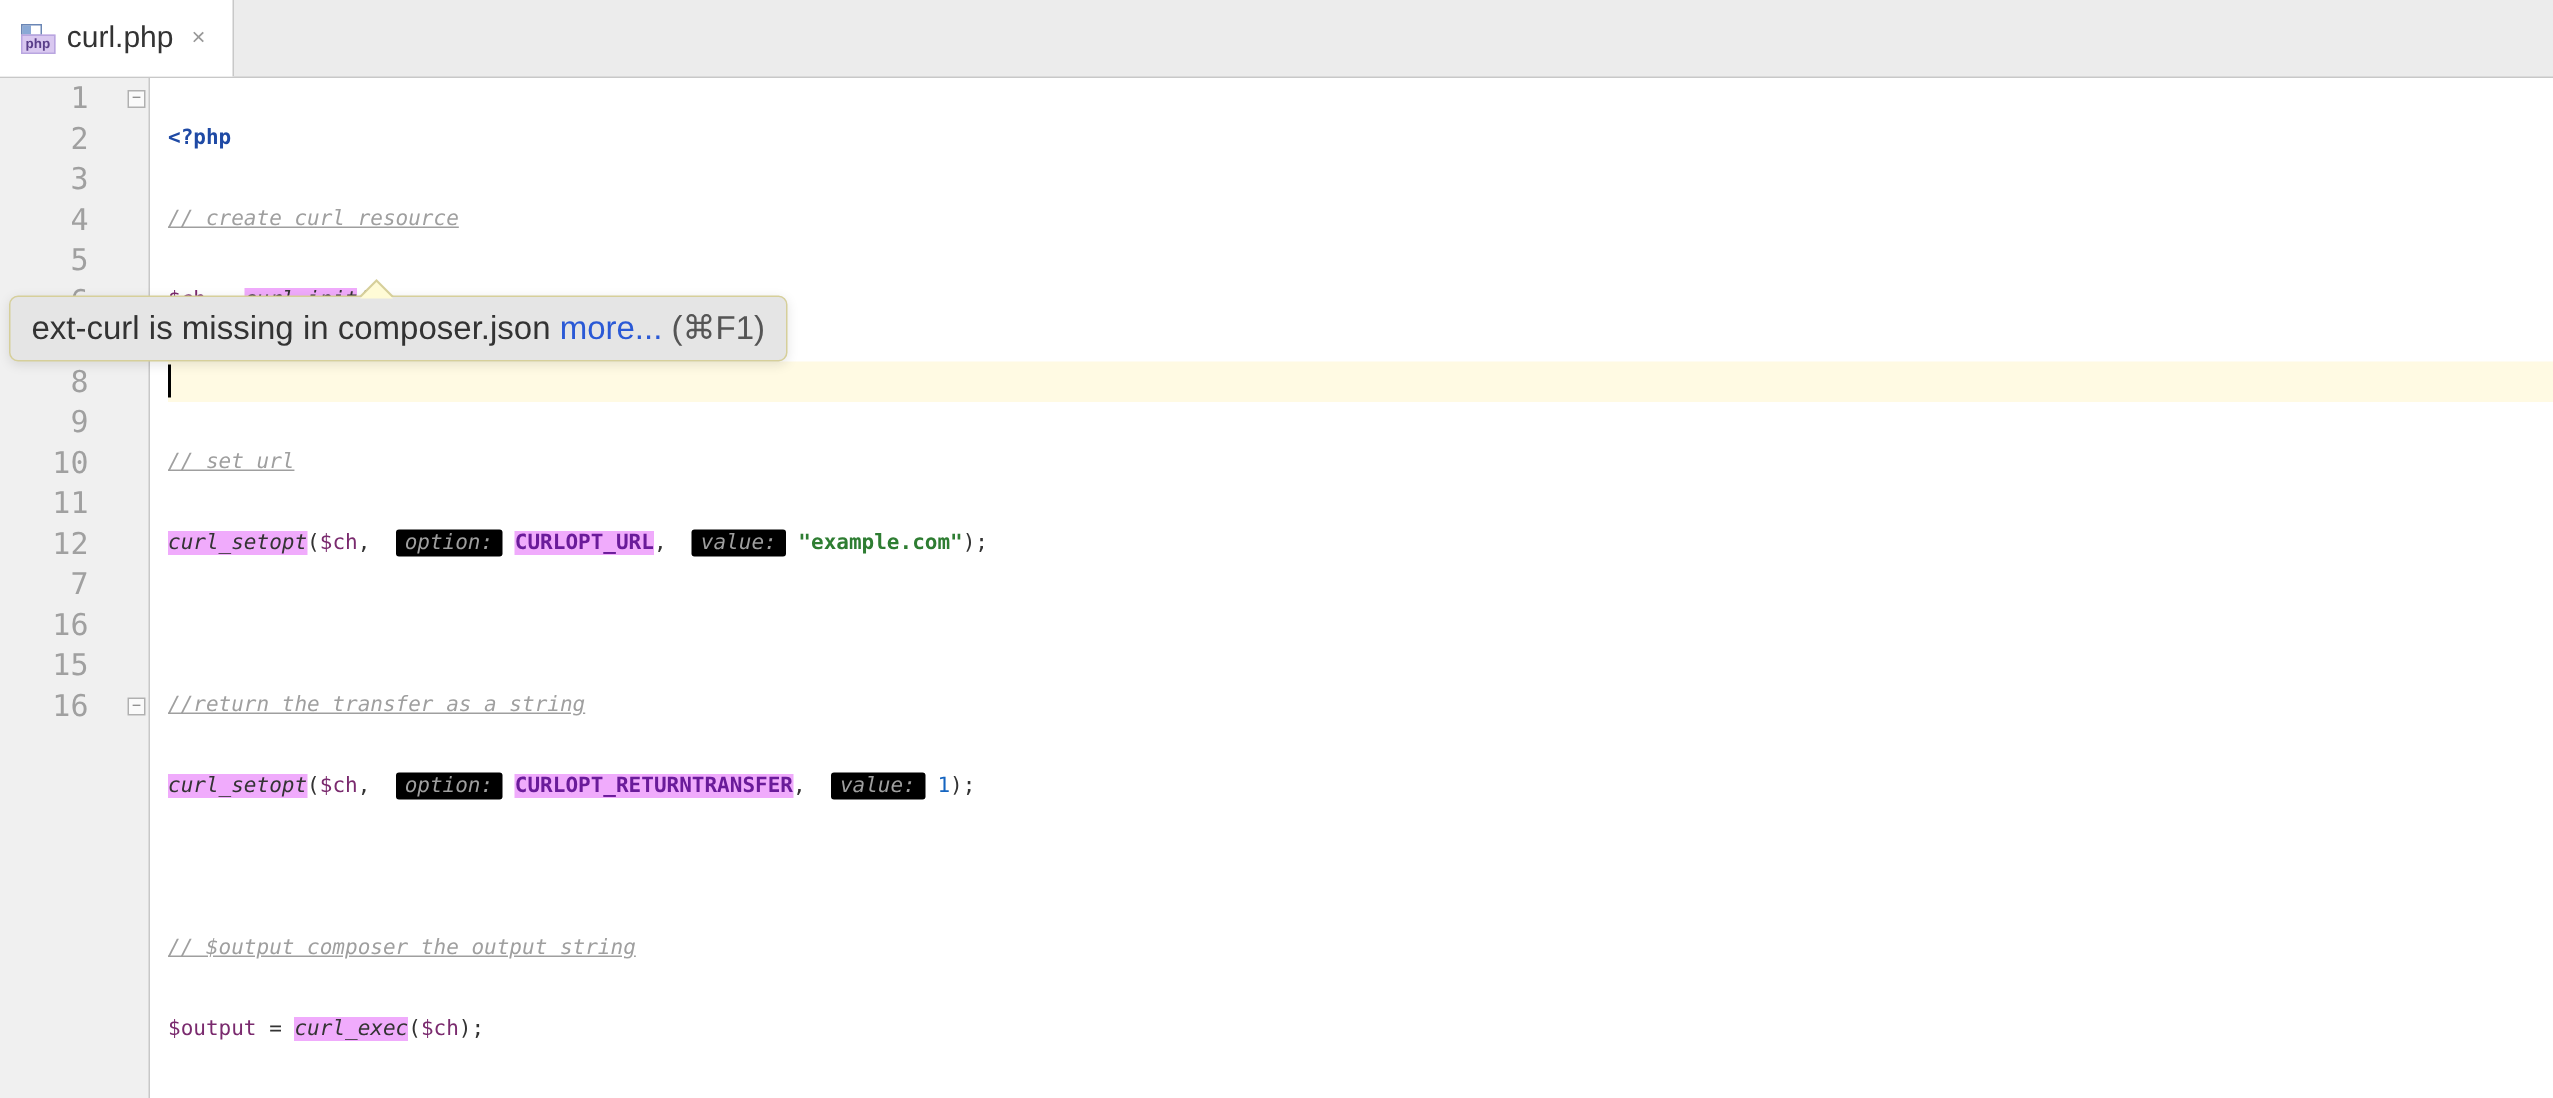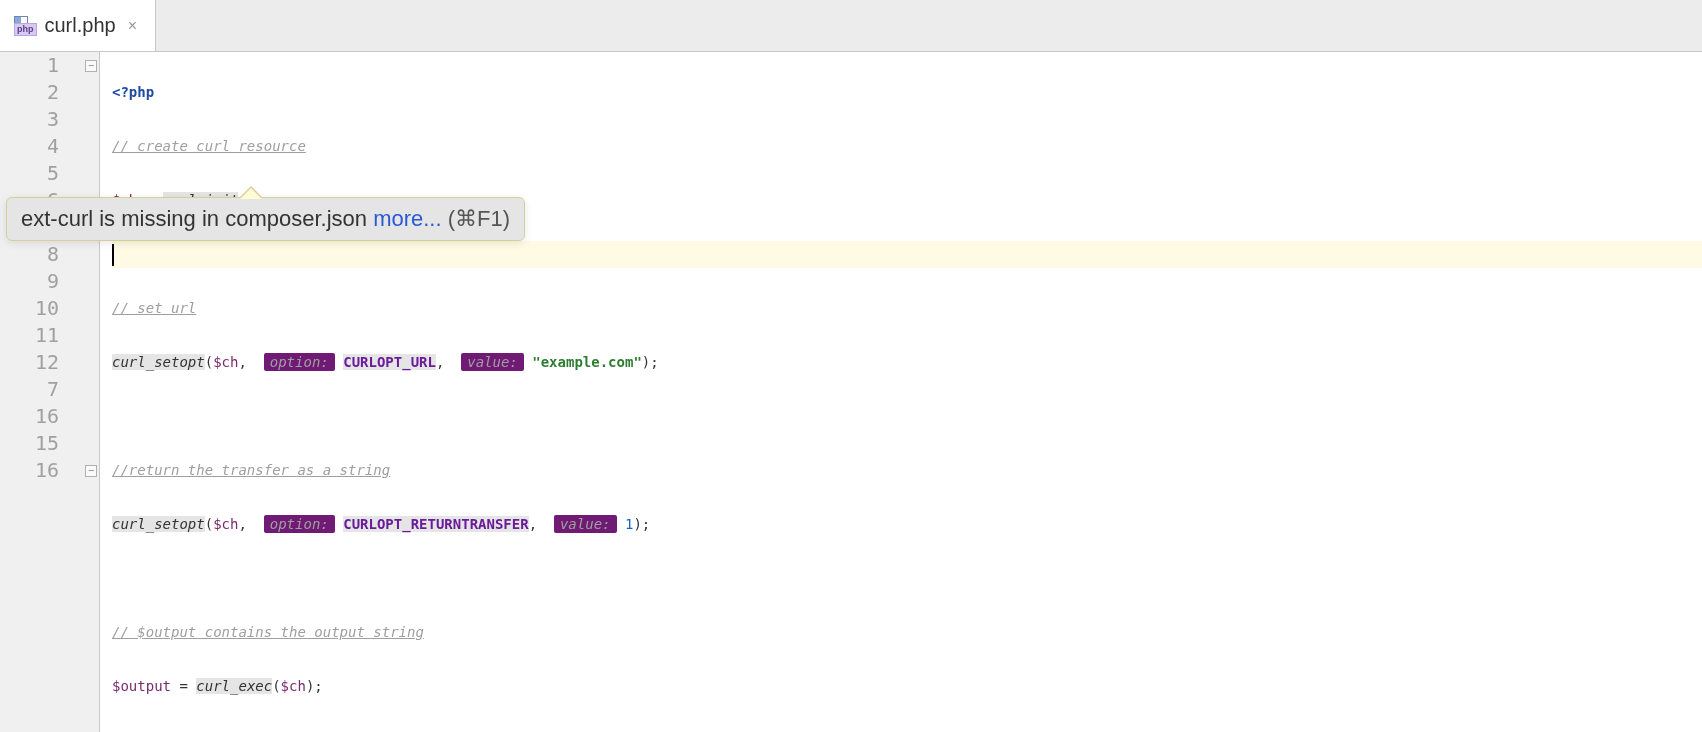--- a/index.html
+++ b/index.html
@@ -100,23 +100,23 @@
 }
 .code .line {
   height: 27px;
 }
 .line.line4 { background: #fffae3; }
 
 .tag { color: #1f4aa5; font-weight: bold; }
 .comment { color: #9f9f9f; font-style: italic; text-decoration: underline; }
 .var { color: #7a2a6e; }
 .call { color: #333; font-style: italic; }
-.hl { background: #e5e5e5; }
+.hl { background: #f0abfc; }
 .hint-label { color: #9f9f9f; font-style: italic; }
-.hint-box { background: #701a75; padding: 1px 6px; border-radius: 2px; }
+.hint-box { background: #000000; padding: 1px 6px; border-radius: 2px; }
 .const { color: #6a1b9a; font-weight: bold; }
 .str { color: #2e7d32; font-weight: bold; }
 .num { color: #1565c0; }
 .paren { color: #333; }
 .caret {
   display: inline-block;
   width: 2px;
   height: 22px;
   background: #000;
   vertical-align: middle;
@@ -198,21 +198,21 @@
 <div class="line"><span class="tag">&lt;?php</span></div>
 <div class="line"><span class="comment">// create curl resource</span></div>
 <div class="line"><span class="var">$ch</span><span> = </span><span class="call hl">curl_init</span><span>();</span></div>
 <div class="line line4"><span class="caret"></span></div>
 <div class="line"><span class="comment">// set url</span></div>
 <div class="line"><span class="call hl">curl_setopt</span><span class="paren">(</span><span class="var">$ch</span><span>,  </span><span class="hint-box"><span class="hint-label">option:</span></span><span> </span><span class="const hl">CURLOPT_URL</span><span>,  </span><span class="hint-box"><span class="hint-label">value:</span></span><span> </span><span class="str">"example.com"</span><span>);</span></div>
 <div class="line"></div>
 <div class="line"><span class="comment">//return the transfer as a string</span></div>
 <div class="line"><span class="call hl">curl_setopt</span><span class="paren">(</span><span class="var">$ch</span><span>,  </span><span class="hint-box"><span class="hint-label">option:</span></span><span> </span><span class="const hl">CURLOPT_RETURNTRANSFER</span><span>,  </span><span class="hint-box"><span class="hint-label">value:</span></span><span> </span><span class="num">1</span><span>);</span></div>
 <div class="line"></div>
-<div class="line"><span class="comment">// $output contains the output string</span></div>
+<div class="line"><span class="comment">// $output composer the output string</span></div>
 <div class="line"><span class="var">$output</span><span> = </span><span class="call hl">curl_exec</span><span>(</span><span class="var">$ch</span><span>);</span></div>
 <div class="line"></div>
 
 
 
   </div>
 
   <div class="tooltip">
     <span>ext-curl is missing in composer.json </span><span class="more">more...</span><span class="shortcut"> (⌘F1)</span>
   </div>

